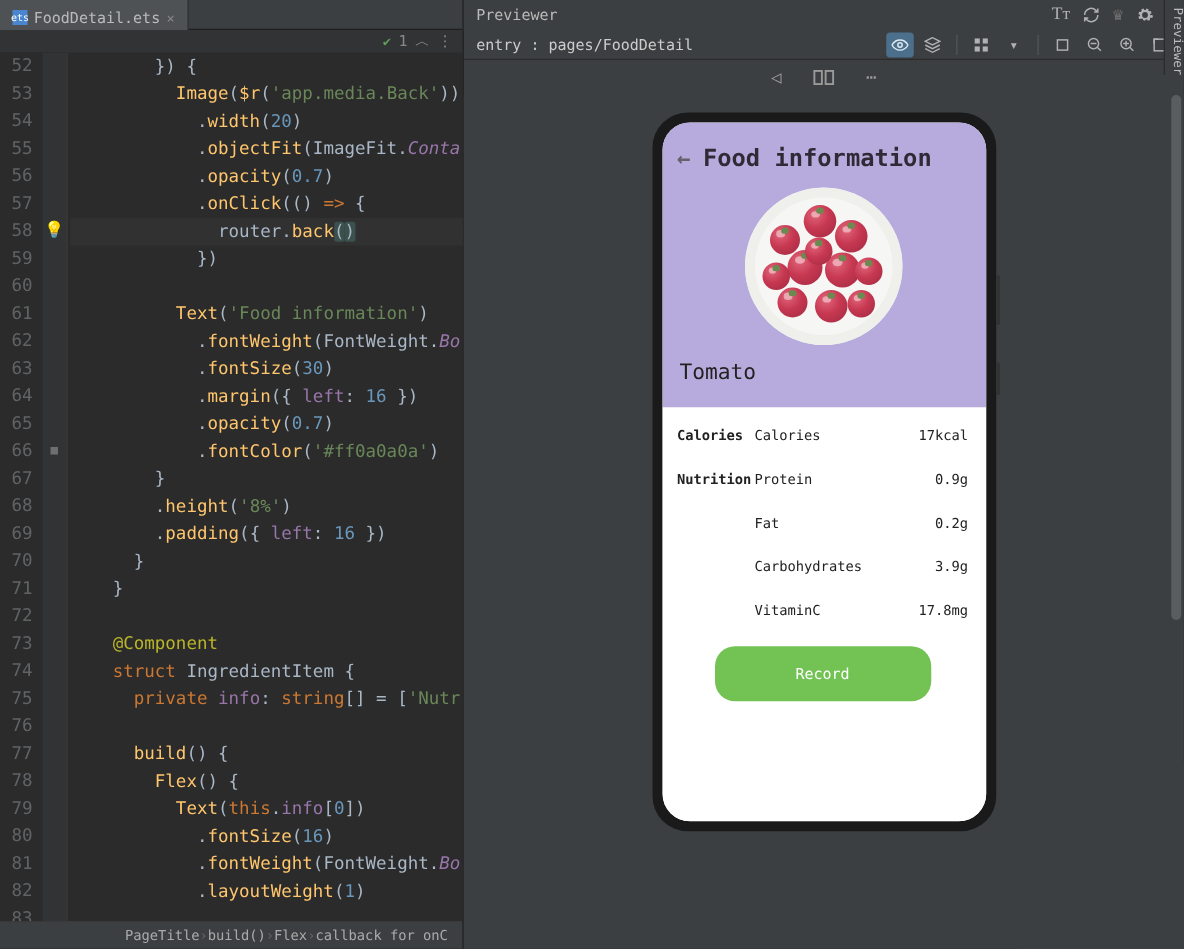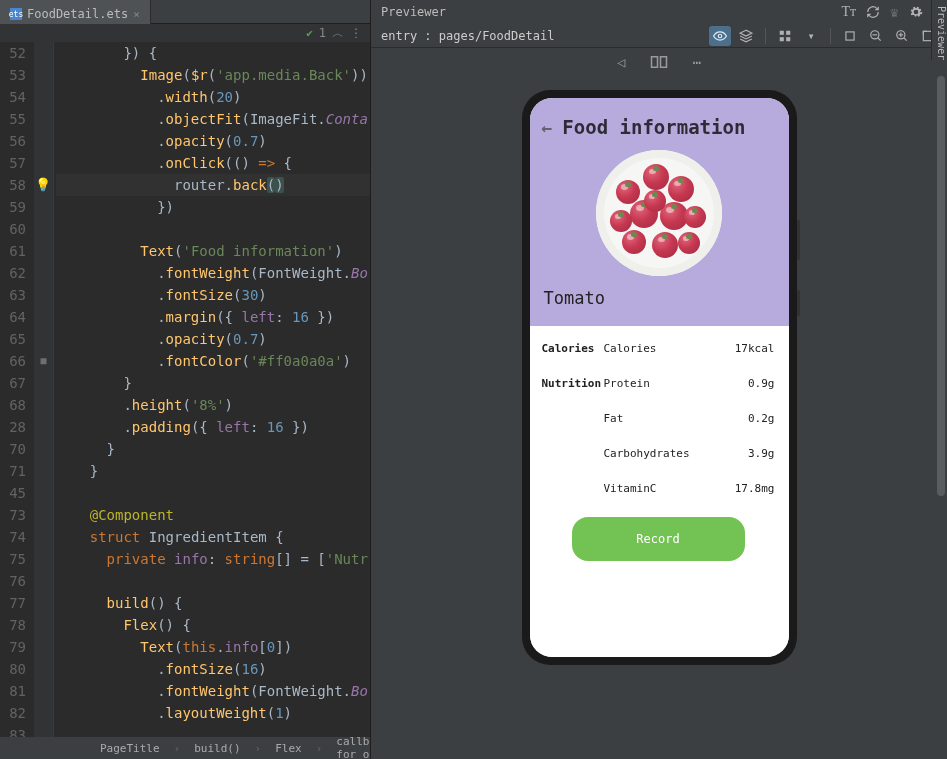--- a/index.html
+++ b/index.html
@@ -108,21 +108,21 @@
   .code .caret-bg { background: rgba(255,255,255,0.03); }
   .paren-match { background: #3b514d; border-radius: 2px; }
   .breadcrumbs {
     height: 22px;
     background: #3c3f41;
     color: #999;
     font-size: 11px;
     display: flex;
     align-items: center;
     padding-left: 100px;
-    gap: 14px;
+    gap: 0;
   }
   .breadcrumbs .crumb { color: #aaa; }
   .breadcrumbs .sep { color: #666; }
   
   .preview-pane {
     flex: 1;
     background: #3c3f41;
     display: flex;
     flex-direction: column;
     border-left: 1px solid #1e1e1e;
@@ -341,24 +341,24 @@
         <div class="ln">59</div>
         <div class="ln">60</div>
         <div class="ln">61</div>
         <div class="ln">62</div>
         <div class="ln">63</div>
         <div class="ln">64</div>
         <div class="ln">65</div>
         <div class="ln">66</div>
         <div class="ln">67</div>
         <div class="ln">68</div>
-        <div class="ln">28</div>
+        <div class="ln">69</div>
         <div class="ln">70</div>
         <div class="ln">71</div>
-        <div class="ln">45</div>
+        <div class="ln">72</div>
         <div class="ln">73</div>
         <div class="ln">74</div>
         <div class="ln">75</div>
         <div class="ln">76</div>
         <div class="ln">77</div>
         <div class="ln">78</div>
         <div class="ln">79</div>
         <div class="ln">80</div>
         <div class="ln">81</div>
         <div class="ln">82</div>

